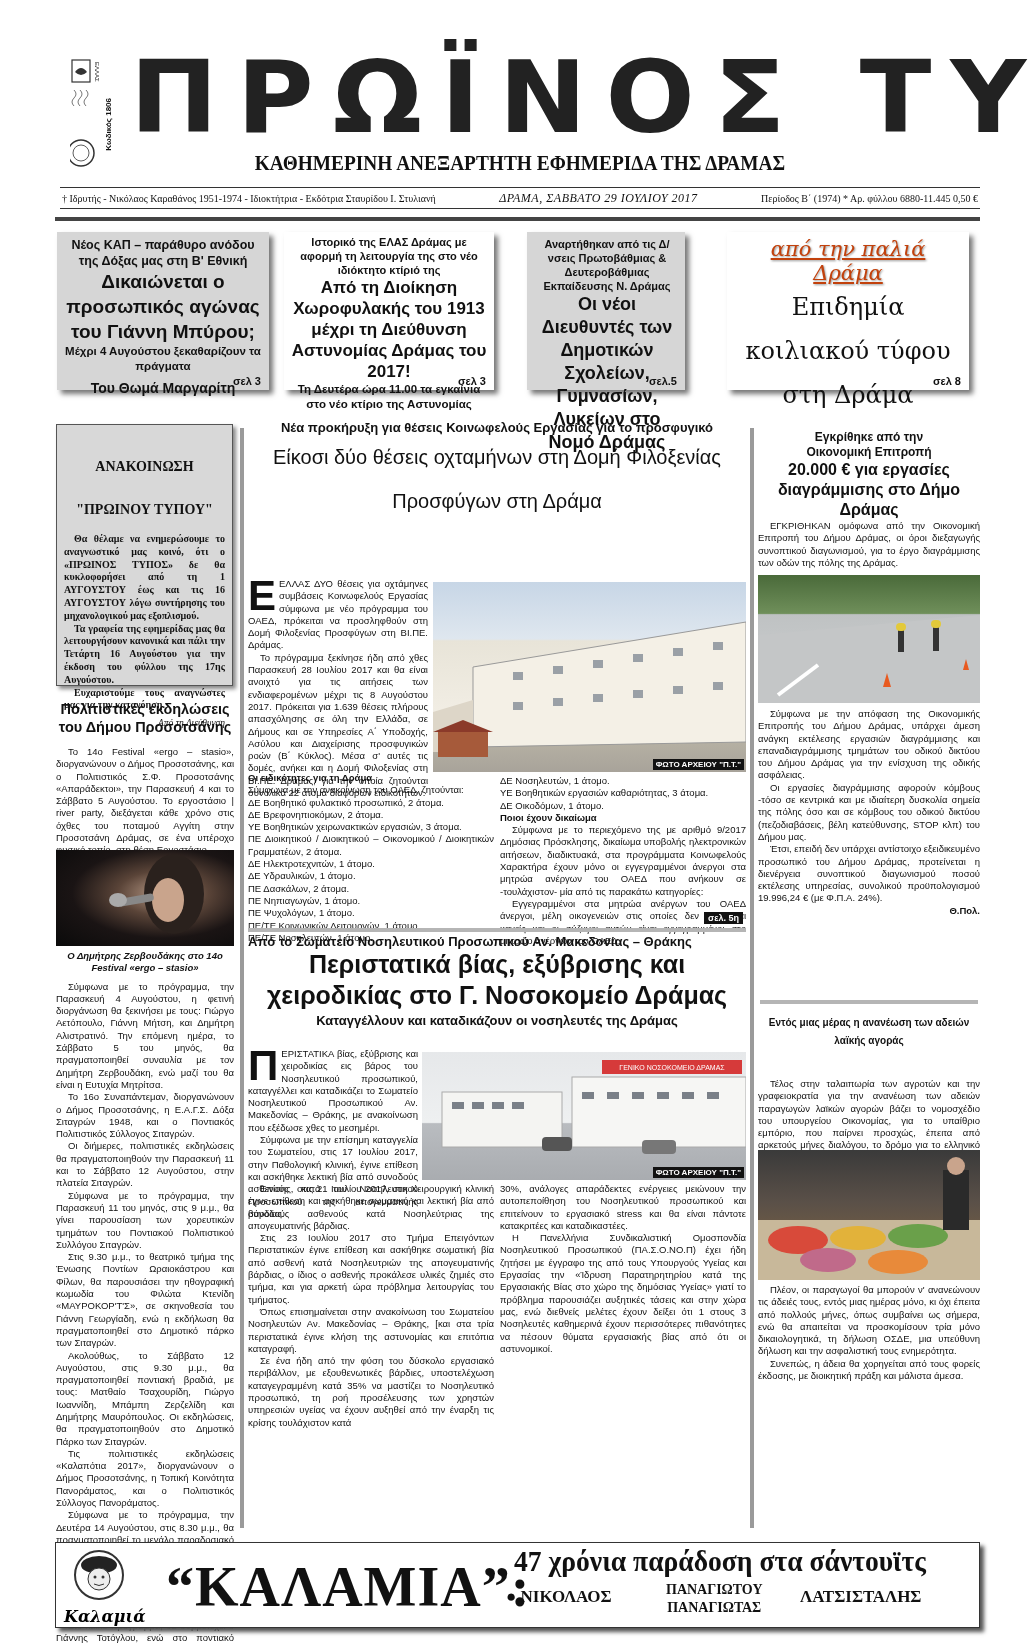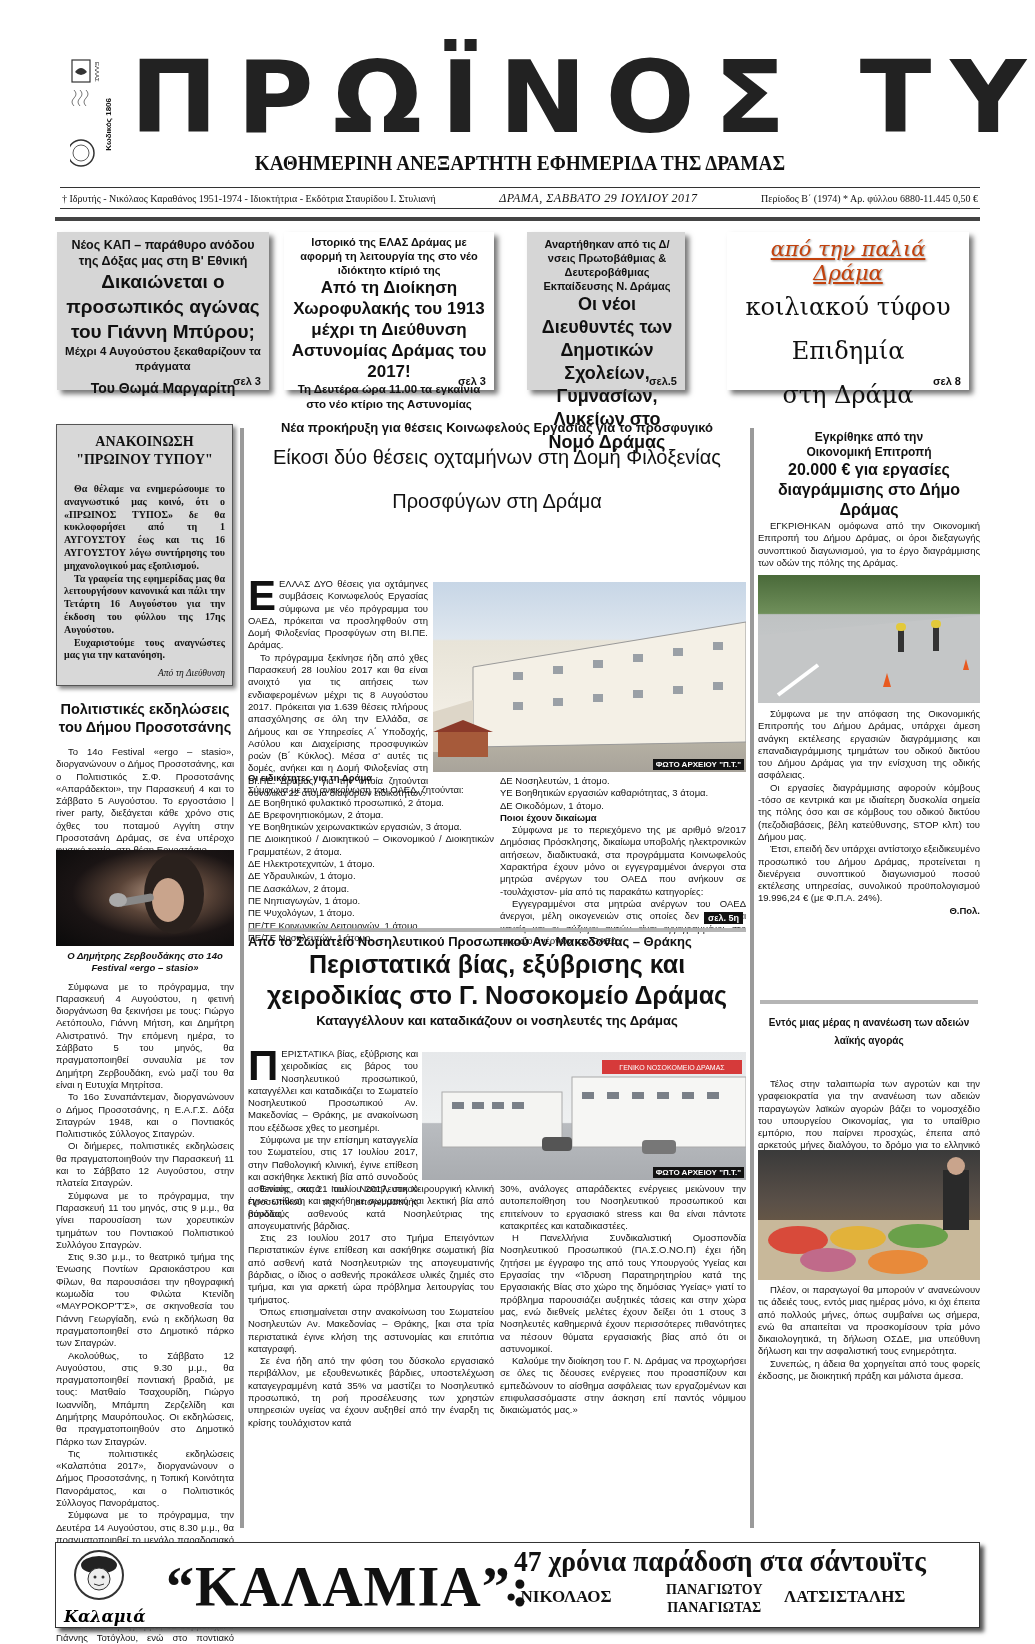--- a/index.html
+++ b/index.html
@@ -25,21 +25,21 @@
   .teaser .script { font-family: "DejaVu Serif", serif; font-style: italic; font-size: 21px; text-decoration: underline; color: #c2410c; text-shadow: 1px 1px 2px #999; }
   .teaser .serifbig { font-family: "DejaVu Serif", serif; font-size: 24px; line-height: 44px; }
 
   
   .col { position: absolute; font-size: 9.5px; line-height: 12.3px; text-align: justify; }
   .col p { text-indent: 12px; margin-bottom: 0; }
   .vrule { position: absolute; width: 4px; background: #9a9a9a; }
   .hrule { position: absolute; height: 4px; background: #b5b5b5; }
 
   #notice { left: 56px; top: 424px; width: 177px; height: 262px; background: #d8d8d8; border: 1px solid #555; box-shadow: 3px 3px 4px #888; padding: 8px 7px; font-family: "Liberation Serif", serif; }
-  #notice h3 { text-align: center; font-size: 14px; line-height: 18px; font-weight: bold; }
+  #notice h3 { text-align: center; font-size: 14px; line-height: 18px; font-weight: bold; margin-top: 25px; }
   #notice p { font-size: 10px; line-height: 12.8px; font-weight: bold; text-align: justify; text-indent: 10px; }
   #notice .sign { text-align: right; font-style: italic; font-size: 9.5px; margin-top: 6px; }
 
   .h-small { font-weight: bold; text-align: center; }
   .photo { position: absolute; overflow: hidden; }
   .caption-tag { position: absolute; background: #111; color: #fff; font-size: 8px; font-weight: bold; padding: 1px 3px; }
   .pg-tag { position: absolute; background: #111; color: #fff; font-size: 9px; font-weight: bold; padding: 1px 4px; }
   .dropcap { float: left; font-size: 42px; line-height: 36px; font-weight: bold; margin-right: 3px; }
 
   #ad { left: 55px; top: 1542px; width: 925px; height: 86px; border: 1.5px solid #333; box-shadow: 4px 4px 4px #555; background: #fff; }
@@ -80,22 +80,22 @@
   <div class="sub">Τη Δευτέρα ώρα 11.00 τα εγκαίνια στο νέο κτίριο της Αστυνομίας</div>
   <span class="page">σελ 3</span>
 </div>
 <div class="teaser gray" style="left:527px;width:158px;padding-left:8px;">
   <div class="kicker" style="font-size:11px;line-height:14px;">Αναρτήθηκαν από τις Δ/νσεις Πρωτοβάθμιας &amp; Δευτεροβάθμιας Εκπαίδευσης Ν. Δράμας</div>
   <div class="big" style="font-size:18px;line-height:23px;">Οι νέοι Διευθυντές των Δημοτικών Σχολείων, Γυμνασίων, Λυκείων στο Νομό Δράμας</div>
   <span class="page">σελ.5</span>
 </div>
 <div class="teaser white" style="left:727px;width:242px;">
   <div class="script">από την παλιά Δράμα</div>
+  <div class="serifbig">Επιδημία</div>
   <div class="serifbig">κοιλιακού τύφου</div>
-  <div class="serifbig">Επιδημία</div>
   <div class="serifbig">στη Δράμα</div>
   <span class="page">σελ 8</span>
 </div>
 
 <div id="notice" class="abs">
   <h3>ΑΝΑΚΟΙΝΩΣΗ</h3>
   <h3 style="margin-bottom:14px;">"ΠΡΩΙΝΟΥ ΤΥΠΟΥ"</h3>
   <p>Θα θέλαμε να ενημερώσουμε το αναγνωστικό μας κοινό, ότι ο «ΠΡΩΙΝΟΣ ΤΥΠΟΣ» δε θα κυκλοφορήσει από τη 1 ΑΥΓΟΥΣΤΟΥ έως και τις 16 ΑΥΓΟΥΣΤΟΥ λόγω συντήρησης του μηχανολογικού μας εξοπλισμού.</p>
   <p>Τα γραφεία της εφημερίδας μας θα λειτουργήσουν κανονικά και πάλι την Τετάρτη 16 Αυγούστου για την έκδοση του φύλλου της 17ης Αυγούστου.</p>
   <p>Ευχαριστούμε τους αναγνώστες μας για την κατανόηση.</p>
@@ -225,21 +225,20 @@
 </div>
 <div class="col" style="left:248px;top:1183px;width:246px;">
   <p>Επίσης, στις 21 Ιουλίου 2017, στη Χειρουργική κλινική έγινε επίθεση και ασκήθηκε σωματική και λεκτική βία από συνοδούς ασθενούς κατά Νοσηλεύτριας της απογευματινής βάρδιας.</p>
   <p>Στις 23 Ιουλίου 2017 στο Τμήμα Επειγόντων Περιστατικών έγινε επίθεση και ασκήθηκε σωματική βία από ασθενή κατά Νοσηλευτριών της απογευματινής βάρδιας, ο ίδιος ο ασθενής προκάλεσε υλικές ζημιές στο τμήμα, και για αρκετή ώρα πρόβλημα λειτουργίας του τμήματος.</p>
   <p>Όπως επισημαίνεται στην ανακοίνωση του Σωματείου Νοσηλευτών Αν. Μακεδονίας – Θράκης, [και στα τρία περιστατικά έγινε κλήση της αστυνομίας και επιτόπια καταγραφή.</p>
   <p>Σε ένα ήδη από την φύση του δύσκολο εργασιακό περιβάλλον, με εξουθενωτικές βάρδιες, υποστελέχωση καταγεγραμμένη κατά 35% να μαστίζει το Νοσηλευτικό προσωπικό, τη ροή προσέλευσης των χρηστών υπηρεσιών υγείας να έχουν αυξηθεί από την έναρξη τις κρίσης τουλάχιστον κατά</p>
 </div>
 <div class="col" style="left:500px;top:1183px;width:246px;">
   <p style="text-indent:0;">30%, ανάλογες απαράδεκτες ενέργειες μειώνουν την αυτοπεποίθηση του Νοσηλευτικού προσωπικού και επιτείνουν το εργασιακό stress και θα είναι πάντοτε κατακριτέες και καταδικαστέες.</p>
   <p>Η Πανελλήνια Συνδικαλιστική Ομοσπονδία Νοσηλευτικού Προσωπικού (ΠΑ.Σ.Ο.ΝΟ.Π) έχει ήδη ζητήσει με έγγραφο της από τους Υπουργούς Υγείας και Εργασίας την «Ίδρυση Παρατηρητηρίου κατά της Εργασιακής Βίας στο χώρο της δημόσιας Υγείας» γιατί το πρόβλημα παρουσιάζει αυξητικές τάσεις και στην χώρα μας, ενώ διεθνείς μελέτες έχουν δείξει ότι 1 στους 3 Νοσηλευτές καθημερινά έχουν περισσότερες πιθανότητες να πέσουν θύματα εργασιακής βίας από ότι οι αστυνομικοί.</p>
-  <p>Καλούμε την διοίκηση του Γ. Ν. Δράμας να προχωρήσει σε όλες τις δέουσες ενέργειες που προασπίζουν και εμπεδώνουν το αίσθημα ασφάλειας των εργαζομένων και επιφυλασσόμαστε στην άσκηση επί παντός νόμιμου δικαιώματός μας.»</p>
 </div>
 
 <div class="abs" style="left:758px;top:430px;width:222px;text-align:center;">
   <div style="font-size:12px;font-weight:bold;line-height:15px;padding:0 30px;">Εγκρίθηκε από την Οικονομική Επιτροπή</div>
   <div style="font-size:16px;font-weight:bold;line-height:20px;padding:0 10px;">20.000 € για εργασίες διαγράμμισης στο Δήμο Δράμας</div>
 </div>
 <div class="col" style="left:758px;top:520px;width:222px;">
   <p>ΕΓΚΡΙΘΗΚΑΝ ομόφωνα από την Οικονομική Επιτροπή του Δήμου Δράμας, οι όροι διεξαγωγής συνοπτικού διαγωνισμού, για το έργο διαγράμμισης των οδών της πόλης της Δράμας.</p>
 </div>
 <div class="photo" style="left:758px;top:575px;width:222px;height:128px;background:linear-gradient(180deg,#4a6a3a 0%,#6f8f5a 30%,#bfc2c3 31%,#cfd1d2 100%);">
@@ -294,14 +293,14 @@
     </svg>
     <div style="font-family:'DejaVu Serif',serif;font-style:italic;font-weight:bold;font-size:16px;color:#000000;text-align:center;margin-top:-4px;">Καλαμιά</div>
   </div>
   <div class="abs" style="left:110px;top:6px;font-family:'Liberation Serif',serif;font-weight:bold;font-size:56px;line-height:76px;letter-spacing:1px;">“ΚΑΛΑΜΙΑ”:</div>
   <div class="abs" style="left:458px;top:0px;font-family:'Liberation Serif',serif;font-weight:bold;font-size:30px;line-height:36px;transform:scaleX(0.92);transform-origin:left;white-space:nowrap;">47 χρόνια παράδοση στα σάντουϊτς</div>
   <div class="abs" style="left:450px;top:44px;font-family:'Liberation Serif',serif;font-weight:bold;font-size:17px;">● <span>ΝΙΚΟΛΑΟΣ</span></div>
   <div class="abs" style="left:610px;top:38px;font-family:'Liberation Serif',serif;font-weight:bold;font-size:14px;line-height:18px;text-align:center;">
     <div>ΠΑΝΑΓΙΩΤΟΥ</div>
     <div>ΠΑΝΑΓΙΩΤΑΣ</div>
   </div>
-  <div class="abs" style="left:728px;top:44px;font-family:'Liberation Serif',serif;font-weight:bold;font-size:17px;">ΛΑΤΣΙΣΤΑΛΗΣ</div>
+  <div class="abs" style="left:744px;top:44px;font-family:'Liberation Serif',serif;font-weight:bold;font-size:17px;">ΛΑΤΣΙΣΤΑΛΗΣ</div>
 </div>
 
 </body></html>

